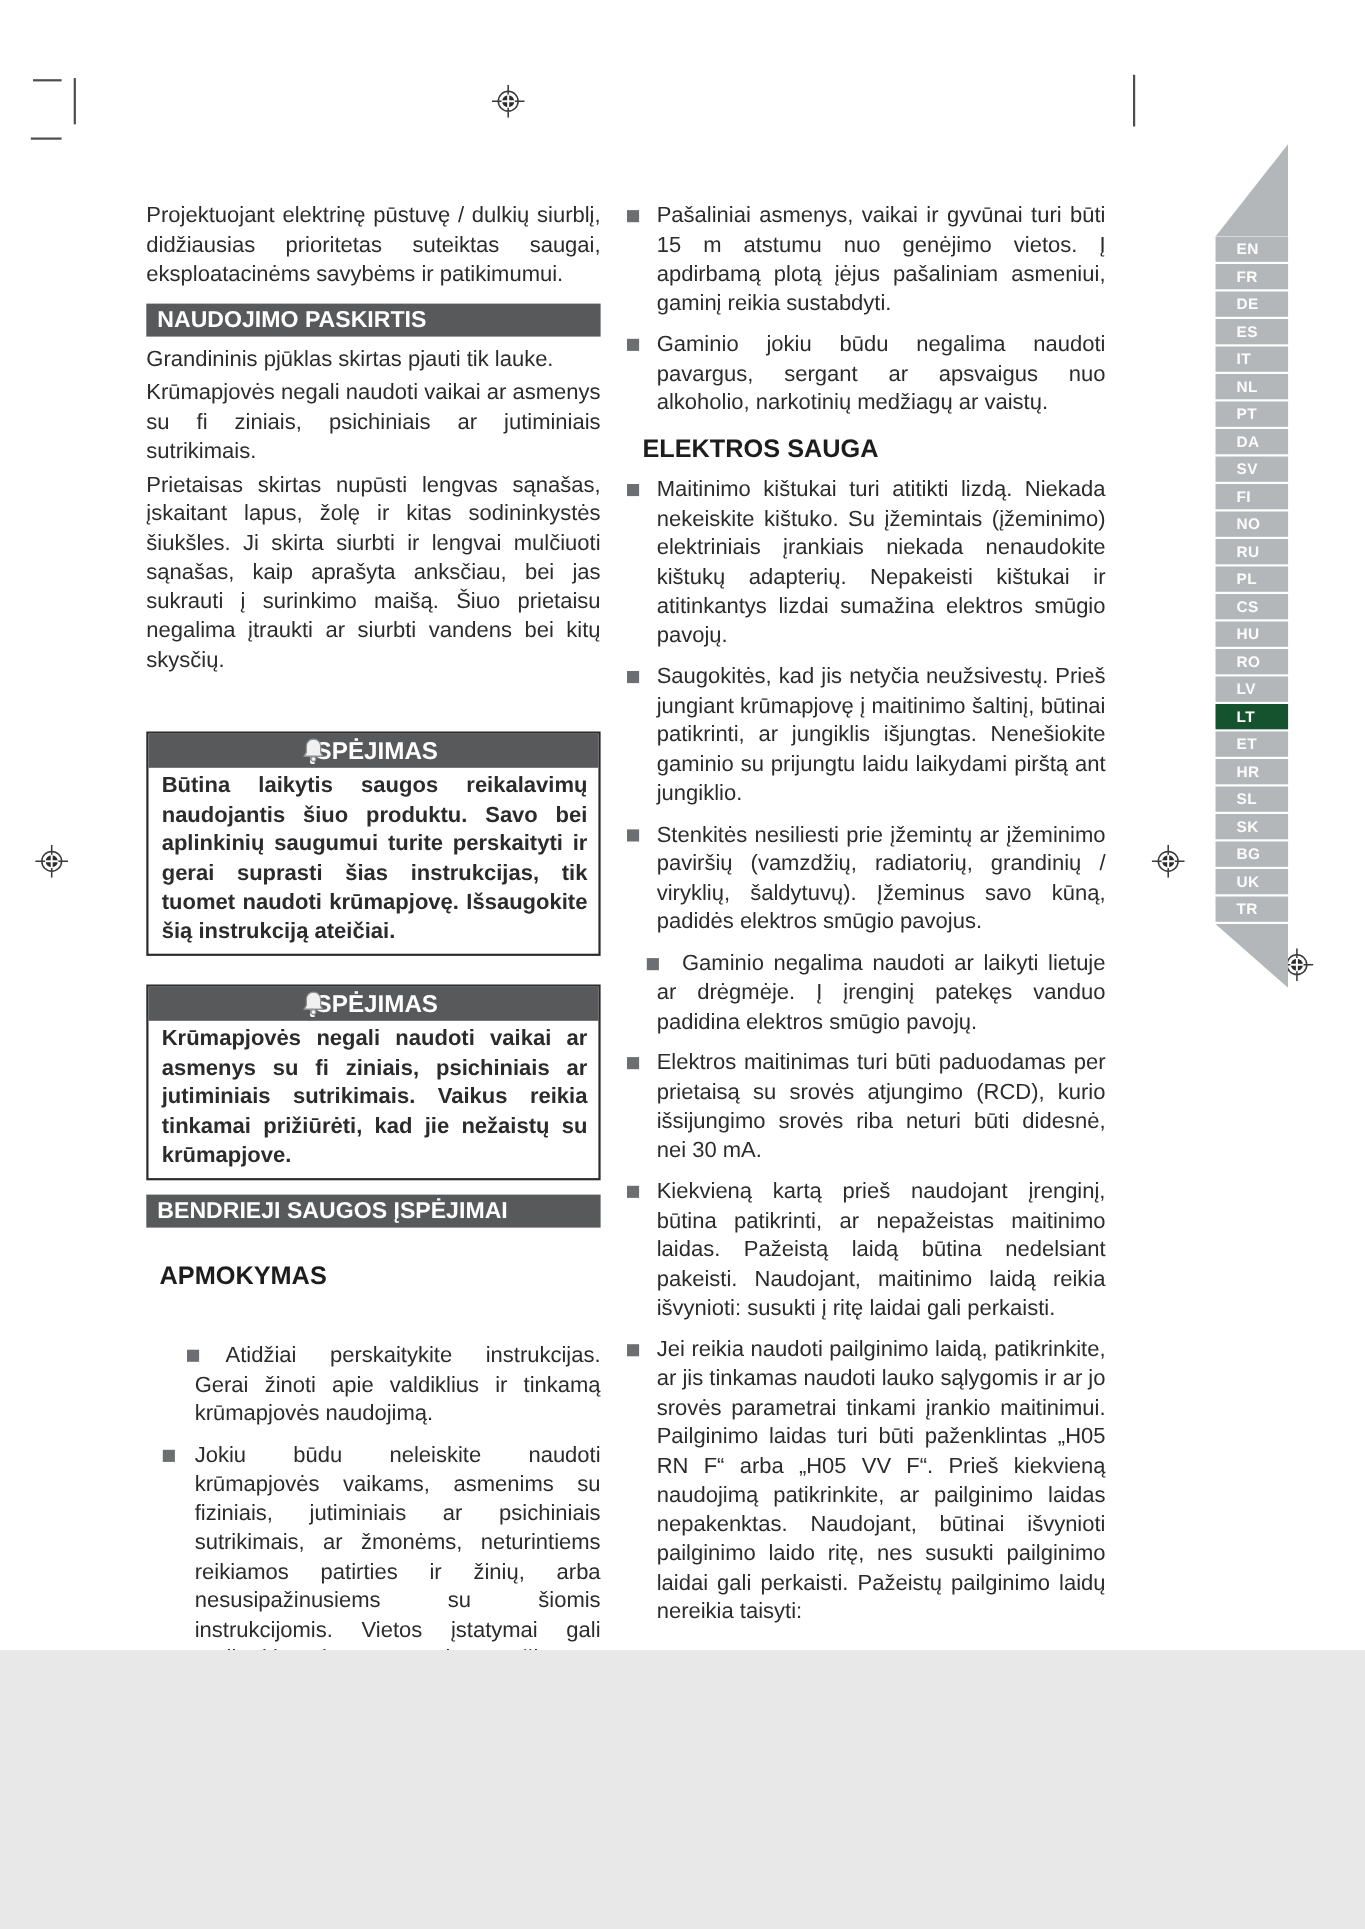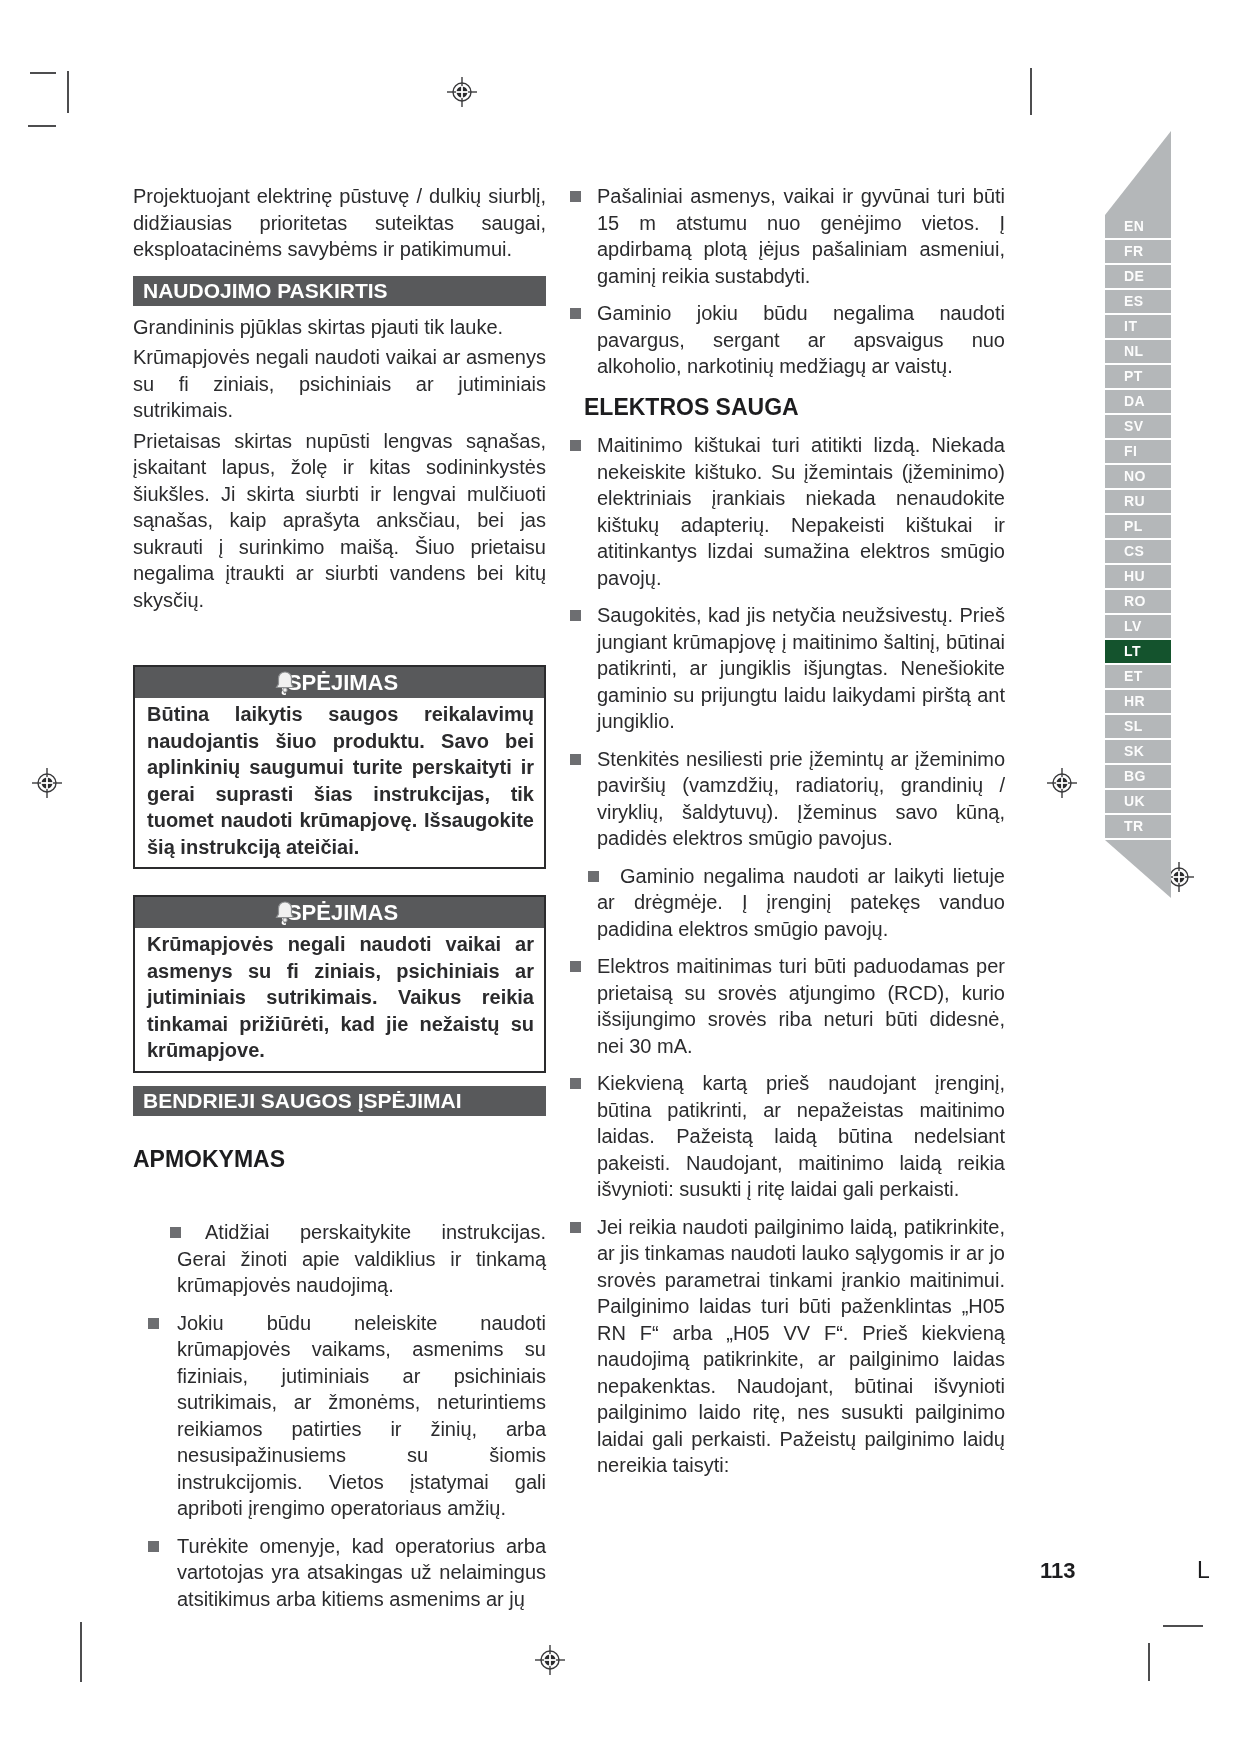--- a/index.html
+++ b/index.html
@@ -1,17 +1,17 @@
 <!DOCTYPE html>
 <html><head>
 <meta charset="utf-8">
 <style>
   html,body { margin:0; padding:0; background:#e8e8e8; }
   .page {
-    position:relative; width:1241px; height:1754px; margin:0 auto;
+    position:relative; width:1241px; height:1500px; margin:0 auto;
     background:#ffffff; overflow:hidden;
     font-family:"Liberation Sans", sans-serif;
     color:#2b2b2d;
   }
   .col { position:absolute; top:183px; font-size:20px; line-height:26.5px; }
   .col-left  { left:133px; width:413px; }
   .col-right { left:568px; width:437px; }
 
   p.just { margin:0 0 4px 0; text-align:justify; }
   .cont { padding-left:29px; margin:0 0 6px 0; }
@@ -24,21 +24,21 @@
 
   .warning-box { border:2px solid #2b2b2d; margin-top:52px; background:#fff; }
   .warning-box.second { margin-top:26px; }
   .warning-head {
     position:relative; background:#58595b; color:#fff; font-weight:bold;
     font-size:22px; height:31px; line-height:31px; text-align:center;
   }
   .bell { position:absolute; left:50%; margin-left:-66px; top:3px; }
   .warning-body { padding:3px 10px 7px 12px; text-align:justify;font-weight:bold; }
 
-  .subhead { font-size:23px; font-weight:bold; color:#1d1d1f; margin:30px 0 12px 0; }
+  .subhead { font-size:23px; font-weight:bold; color:#1d1d1f; margin:30px 0 12px 12px; }
   .col-head { font-size:23px; font-weight:bold; color:#1d1d1f; margin:14px 0 12px 16px; }
 
   .bullet { position:relative; padding-left:29px; margin:0 0 11px 0; text-align:justify; }
   .bullet .sq { position:absolute; left:2px; top:8px; width:11px; height:11px; background:#6d6e71; }
   .bullet-l { padding-left:44px; }
   .bullet-l .sq { left:15px; }
   .indent-l { text-indent:28px;margin-top:47px; }
   .indent-l .sq { left:37px; }
   .indent-r { text-indent:23px; }
   .indent-r .sq { left:20px; }

